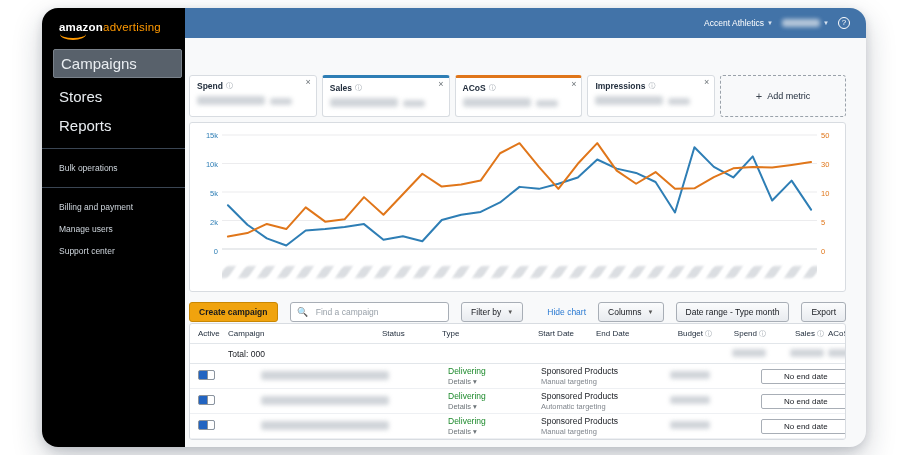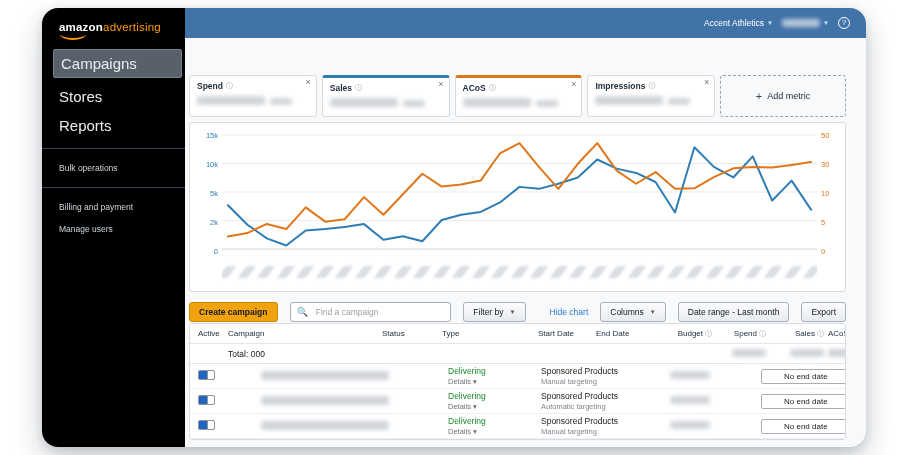--- a/index.html
+++ b/index.html
@@ -103,20 +103,21 @@
     </div>
     <nav id="nav">
         <div class="nav-item selected">Campaigns</div>
         <div class="nav-item">Stores</div>
         <div class="nav-item">Reports</div>
         <div class="nav-div"></div>
         <div class="nav-item small">Bulk operations</div>
         <div class="nav-div"></div>
         <div class="nav-item small">Billing and payment</div>
         <div class="nav-item small">Manage users</div>
+        <div class="nav-item small">Support center</div>
       </nav>
   </aside>
 
   <div class="main">
     <header class="topbar">
       <span class="account">
         <span>Accent Athletics</span>
         <span class="caret">▼</span>
       </span>
       <span class="account">
@@ -249,21 +250,21 @@
         <button class="btn">
           <span>Filter by</span>
           <span class="caret">▼</span>
         </button>
         <span class="spacer"></span>
         <span class="link">Hide chart</span>
         <button class="btn">
           <span>Columns</span>
           <span class="caret">▼</span>
         </button>
-        <button class="btn">Date range - Last month</button>
+        <button class="btn">Date range - Type month</button>
         <button class="btn">Export</button>
       </div>
 
       <div class="table-card">
         <div class="trow thead" id="thead">
             <div class="hcell">
               <span>Active</span>
             </div>
             <div class="hcell">
               <span>Campaign</span>

